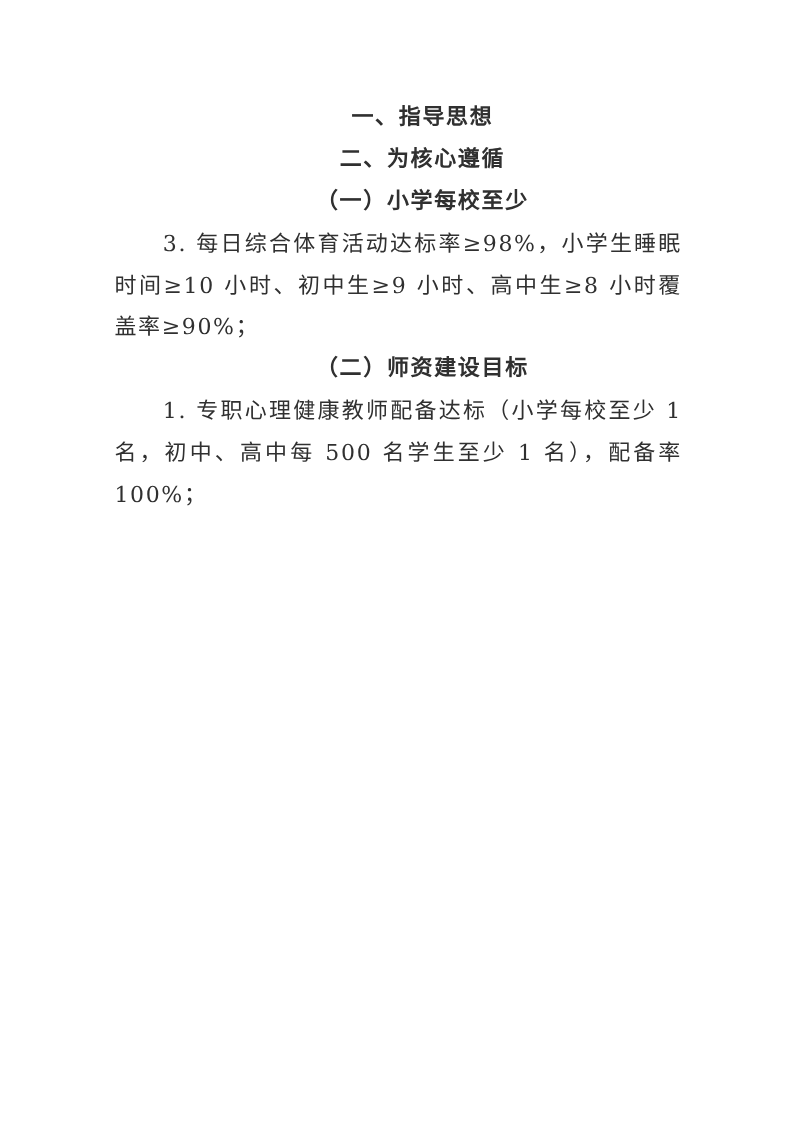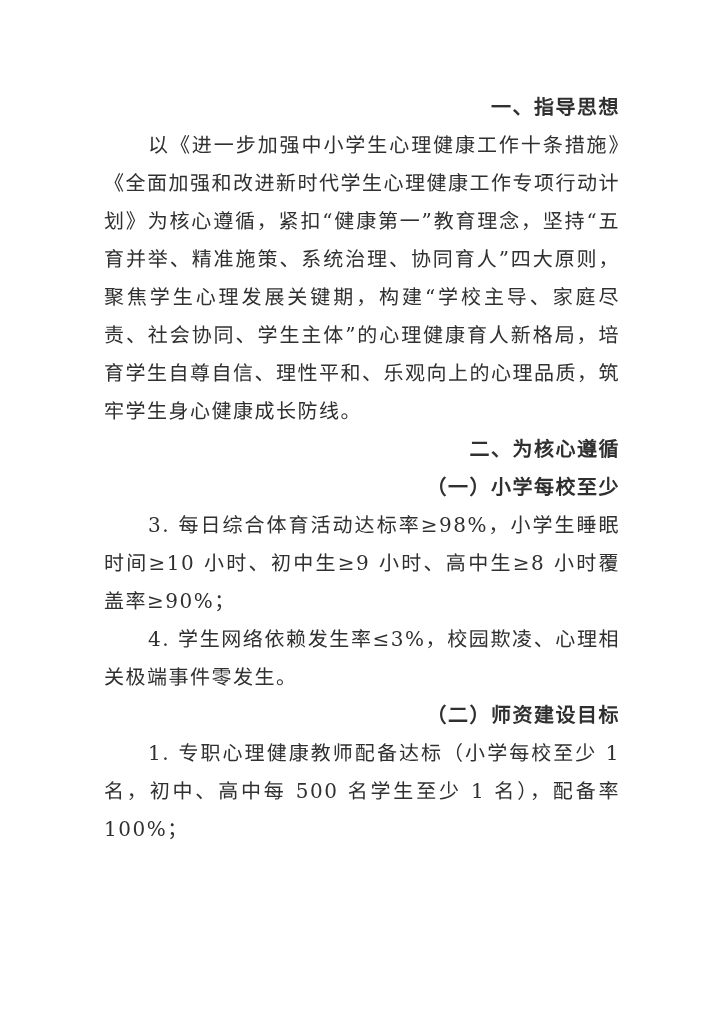--- a/index.html
+++ b/index.html
@@ -24,40 +24,38 @@
     font-size: 20px;
     line-height: 38px;
     letter-spacing: 1.5px;
     text-align: justify;
     text-justify: inter-character;
     text-indent: 44px;
     word-break: break-word;
   }
   .heading, .subheading {
     font-weight: bold;
-    text-align: right;
+    text-align: center;
     font-family: Liberation Serif, serif;
   }
 </style>
 </head>
 <body>
 
 <div class="page">
 
   <h3 class="block heading">一、指导思想</h3>
 
-  <p class="block">以《进一步加强中小学生心理健康工作十条措施》《全面加强和改进新时代学生心理健康工作专项行动计划》为核心遵循，紧扣“健康第一”教育理念，坚持“五育并举、精准施策、系统治理、协同育人”四大原则，聚焦学生心理发展关键期，构建“学校主导、家庭尽责、社会协同、学生主体”的心理健康育人新格局，培育学生自尊自信、理性平和、乐观向上的心理品质，筑牢学生身心健康成长防线。</p>
 
   <h3 class="block heading">二、为核心遵循</h3>
 
   <h4 class="block subheading">（一）小学每校至少</h4>
 
 
 
   <p class="block">3. 每日综合体育活动达标率≥98%，小学生睡眠时间≥10 小时、初中生≥9 小时、高中生≥8 小时覆盖率≥90%；</p>
 
-  <p class="block">4. 学生网络依赖发生率≤3%，校园欺凌、心理相关极端事件零发生。</p>
 
   <h4 class="block subheading">（二）师资建设目标</h4>
 
   <p class="block">1. 专职心理健康教师配备达标（小学每校至少 1 名，初中、高中每 500 名学生至少 1 名），配备率 100%；</p>
 
 </div>
 
 </body></html>

